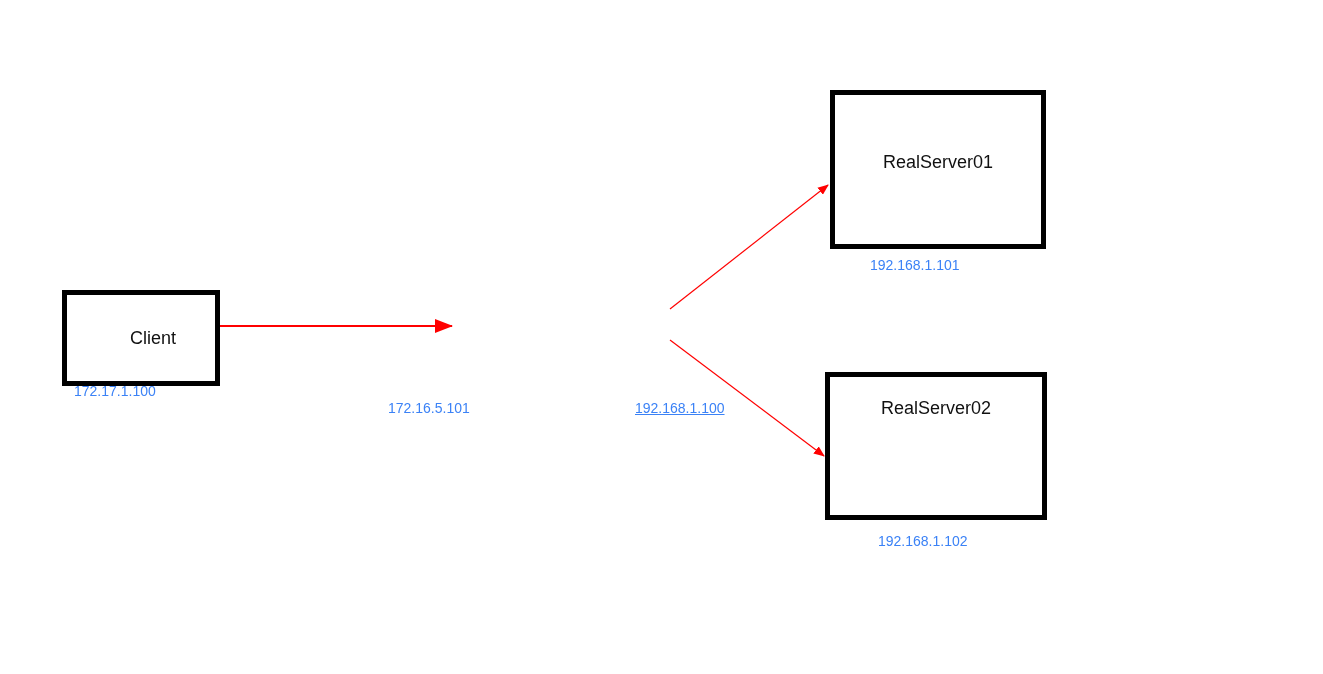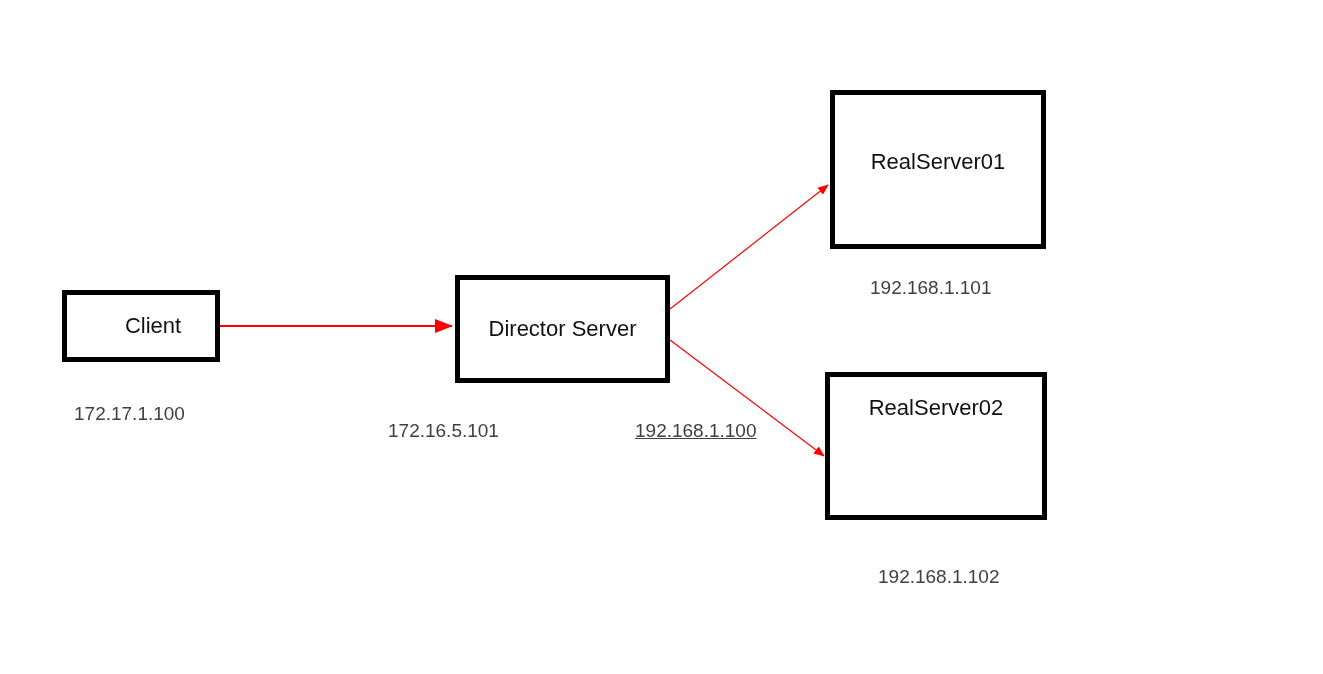--- a/index.html
+++ b/index.html
@@ -29,51 +29,50 @@
   .node {
     position: absolute;
     box-sizing: border-box;
     background: #ffffff;
     border: 5px solid #000000;
     display: flex;
     align-items: center;
     justify-content: center;
   }
   .node-label {
-    font-size: 22px;
+    font-size: 18px;
     line-height: 1;
     color: #111111;
     white-space: nowrap;
     font-weight: 400;
   }
   .ip-label {
     position: absolute;
-    font-size: 19px;
+    font-size: 14px;
     line-height: 1;
-    color: #404040;
+    color: #3b82f6;
     white-space: nowrap;
-    margin-top: 20px;
   }
 
   
-  #node-client        { left: 62px;  top: 290px; width: 158px; height: 72px; padding-left: 24px; }
+  #node-client        { left: 62px;  top: 290px; width: 158px; height: 96px; padding-left: 24px; }
   #node-director      { left: 455px; top: 275px; width: 215px; height: 108px; }
   #node-realserver01  { left: 830px; top: 90px;  width: 216px; height: 159px; }
   #node-realserver02  { left: 825px; top: 372px; width: 222px; height: 148px; }
 
   
   #node-realserver01 .node-label { position: relative; top: -8px; }
   #node-realserver02 .node-label { position: relative; top: -38px; }
 
   
   #ip-client       { left: 74px;  top: 384px; }
   #ip-director-wan { left: 388px; top: 401px; }
   #ip-director-lan { left: 635px; top: 401px; text-decoration: underline; }
   #ip-realserver01 { left: 870px; top: 258px; }
-  #ip-realserver02 { left: 878px; top: 547px; }
+  #ip-realserver02 { left: 878px; top: 534px; }
 </style>
 </head>
 <body>
 
 <div id="canvas">
 
   <svg id="edges" viewBox="0 0 1323 674" width="1323" height="674" xmlns="http://www.w3.org/2000/svg">
     <defs>
       <marker id="arrowhead-red" markerWidth="9" markerHeight="7" refX="8.5" refY="3.5" orient="auto" markerUnits="strokeWidth">
         <polygon points="0 0, 9 3.5, 0 7" fill="#ff0000"></polygon>
@@ -87,23 +86,20 @@
 
     <line x1="670" y1="309" x2="828" y2="185" stroke="#ff0000" stroke-width="1.2" marker-end="url(#arrowhead-red-thin)"></line>
 
     <line x1="670" y1="340" x2="824" y2="456" stroke="#ff0000" stroke-width="1.2" marker-end="url(#arrowhead-red-thin)"></line>
   </svg>
 
   <div class="node" id="node-client">
     <span class="node-label">Client</span>
   </div>
 
-  <div class="node" id="node-director">
-    <span class="node-label">Director Server</span>
-  </div>
 
   <div class="node" id="node-realserver01">
     <span class="node-label">RealServer01</span>
   </div>
 
   <div class="node" id="node-realserver02">
     <span class="node-label">RealServer02</span>
   </div>
 
   <span class="ip-label" id="ip-client">172.17.1.100</span>

